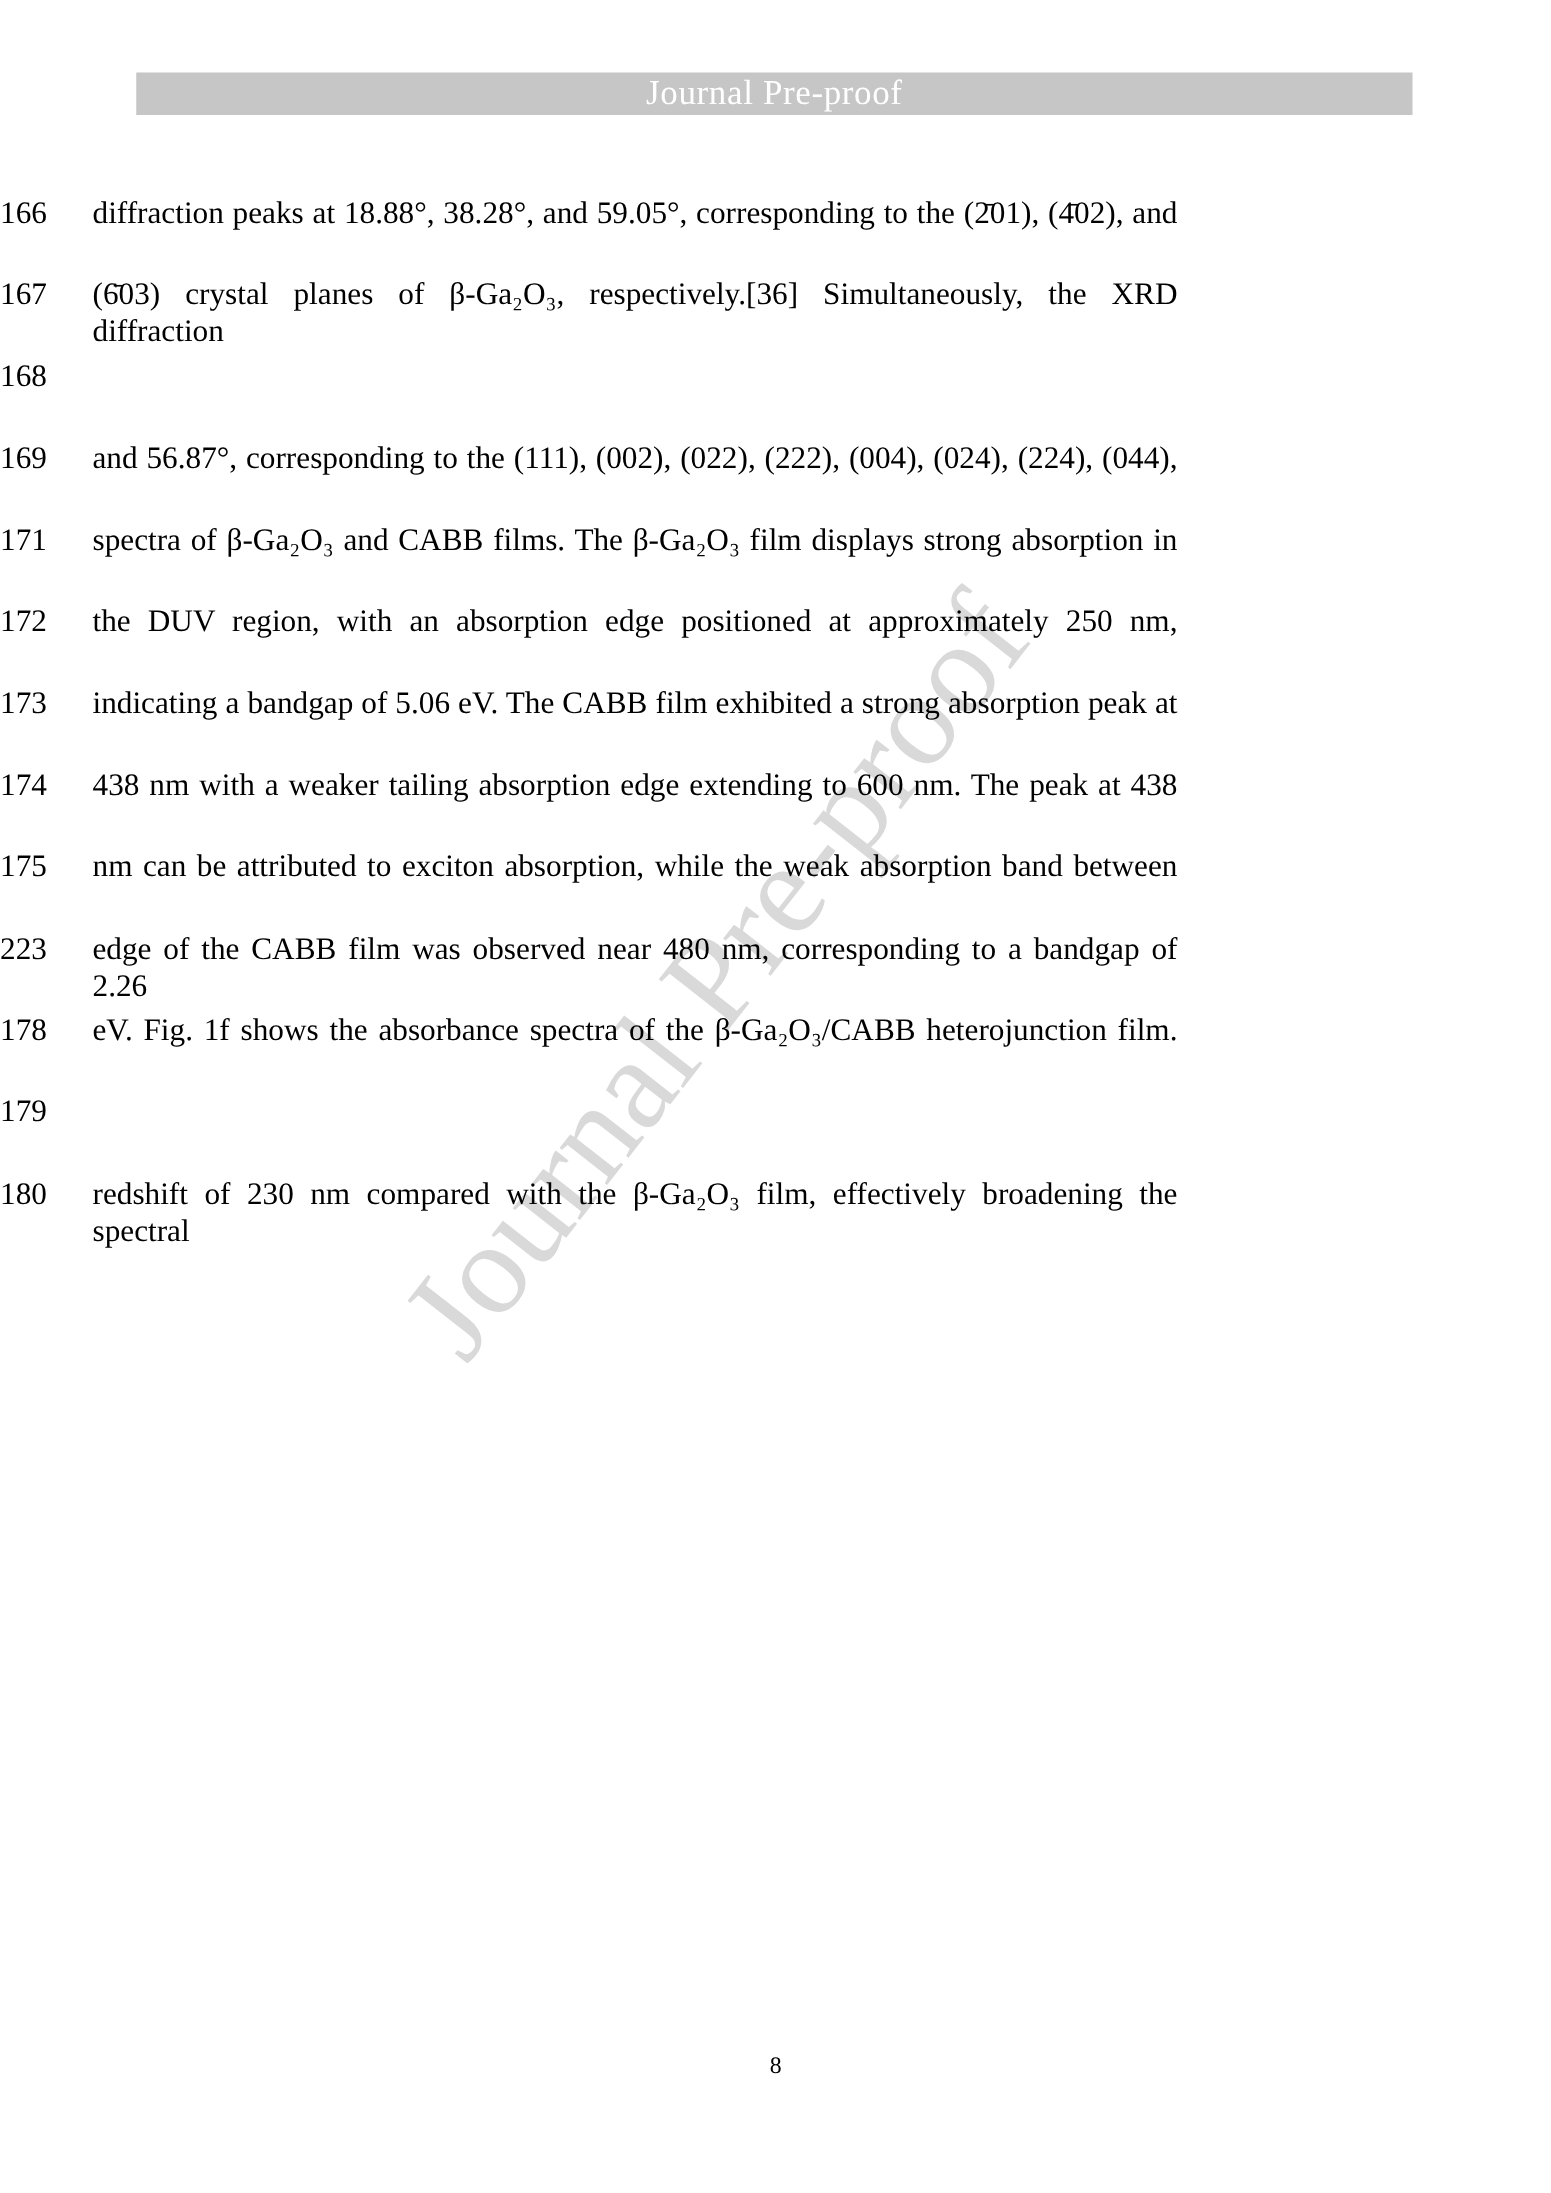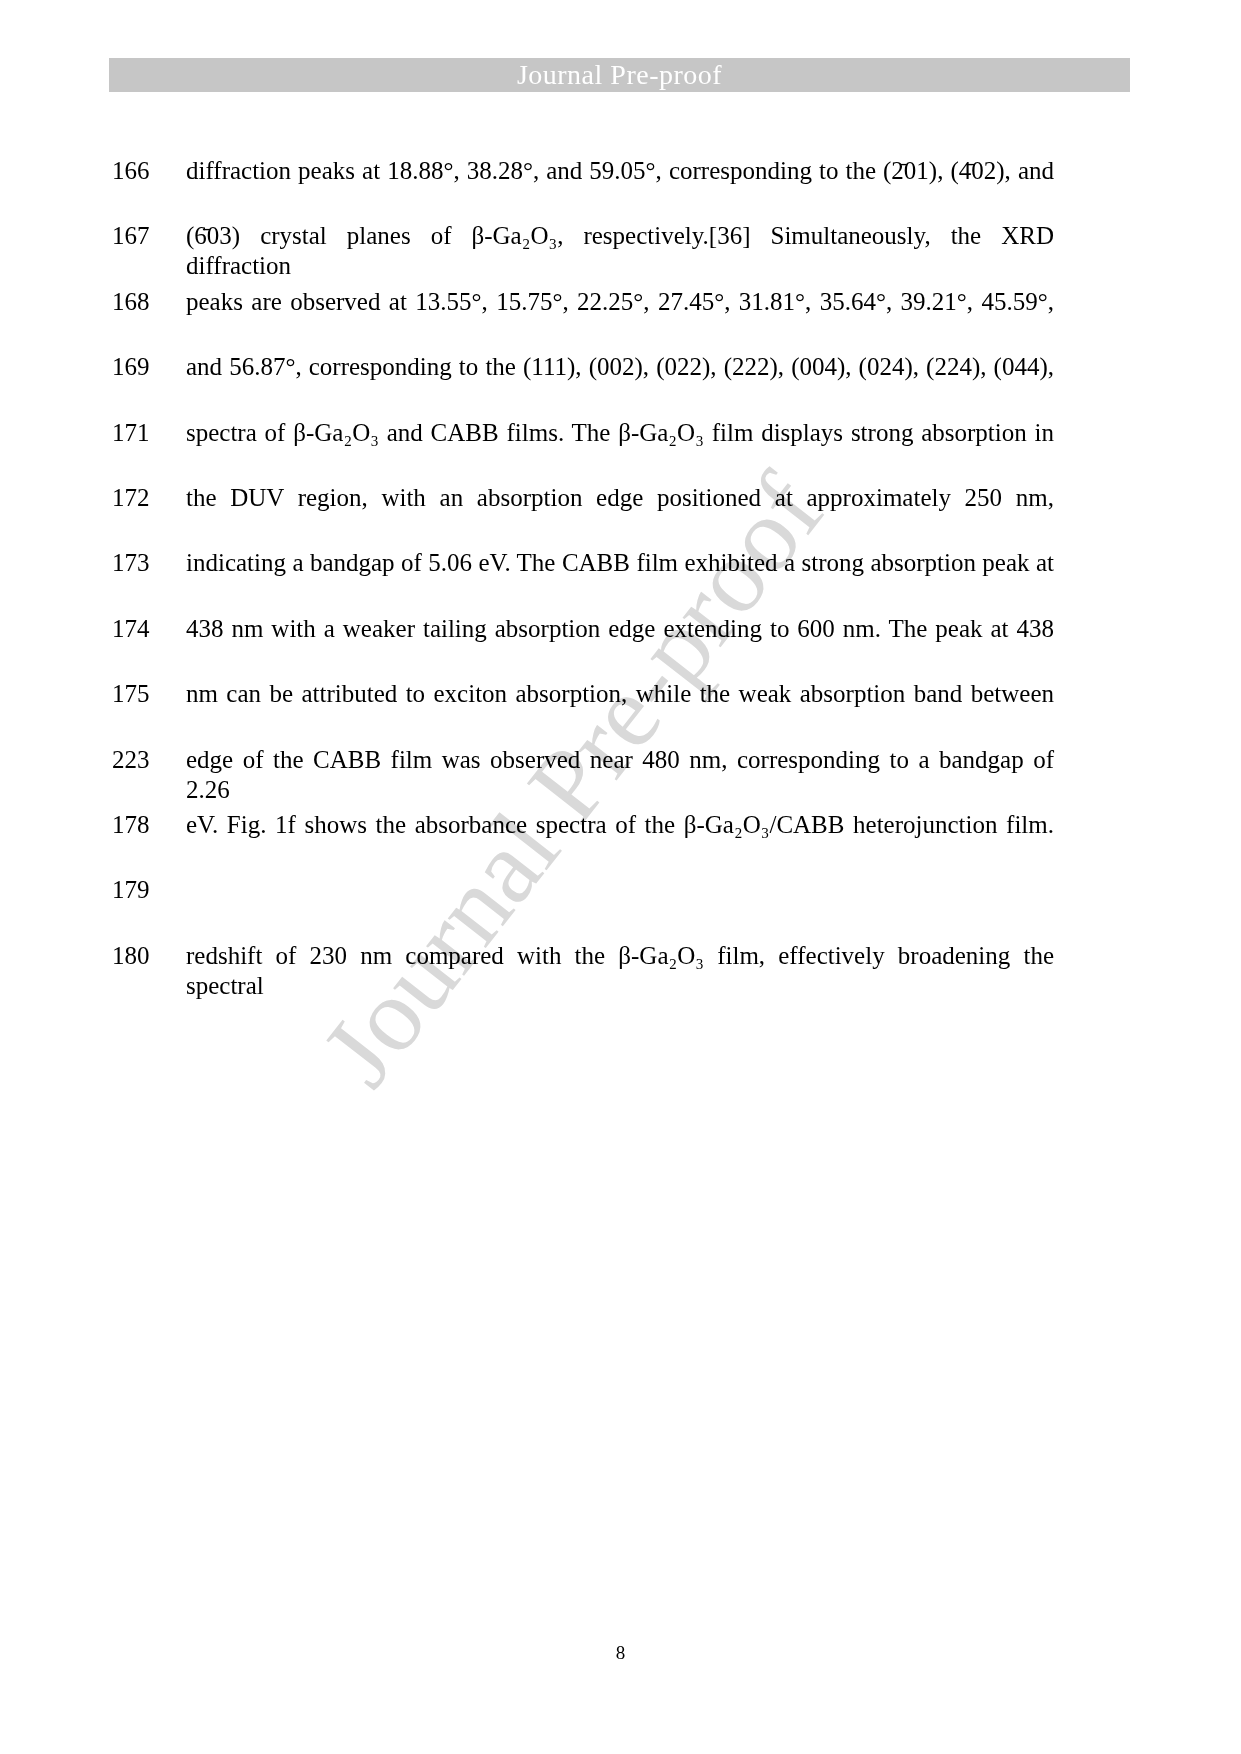--- a/index.html
+++ b/index.html
@@ -54,21 +54,20 @@
     position: absolute;
     left: 0;
     top: 156px;
     width: 1241px;
     z-index: 2;
   }
   .line {
     display: flex;
     align-items: flex-start;
     height: 65.4px;
-    padding-left: 112px;
     font-size: 25px;
     line-height: 30px;
   }
   .line-num {
     width: 37px;
     text-align: right;
     flex: none;
   }
   .line-text {
     flex: none;
@@ -110,21 +109,20 @@
     <span class="line-text">diffraction peaks at 18.88°, 38.28°, and 59.05°, corresponding to the (2̄01), (4̄02), and</span>
   </div>
 
   <div class="line">
     <span class="line-num">167</span>
     <span class="line-text">(6̄03) crystal planes of β-Ga₂O₃, respectively.[36] Simultaneously, the XRD diffraction</span>
   </div>
 
   <div class="line">
     <span class="line-num">168</span>
-    <span class="line-text">peaks are observed at 13.55°, 15.75°, 22.25°, 27.45°, 31.81°, 35.64°, 39.21°, 45.59°,</span>
   </div>
 
   <div class="line">
     <span class="line-num">169</span>
     <span class="line-text">and 56.87°, corresponding to the (111), (002), (022), (222), (004), (024), (224), (044),</span>
   </div>
 
 
   <div class="line">
     <span class="line-num">171</span>

